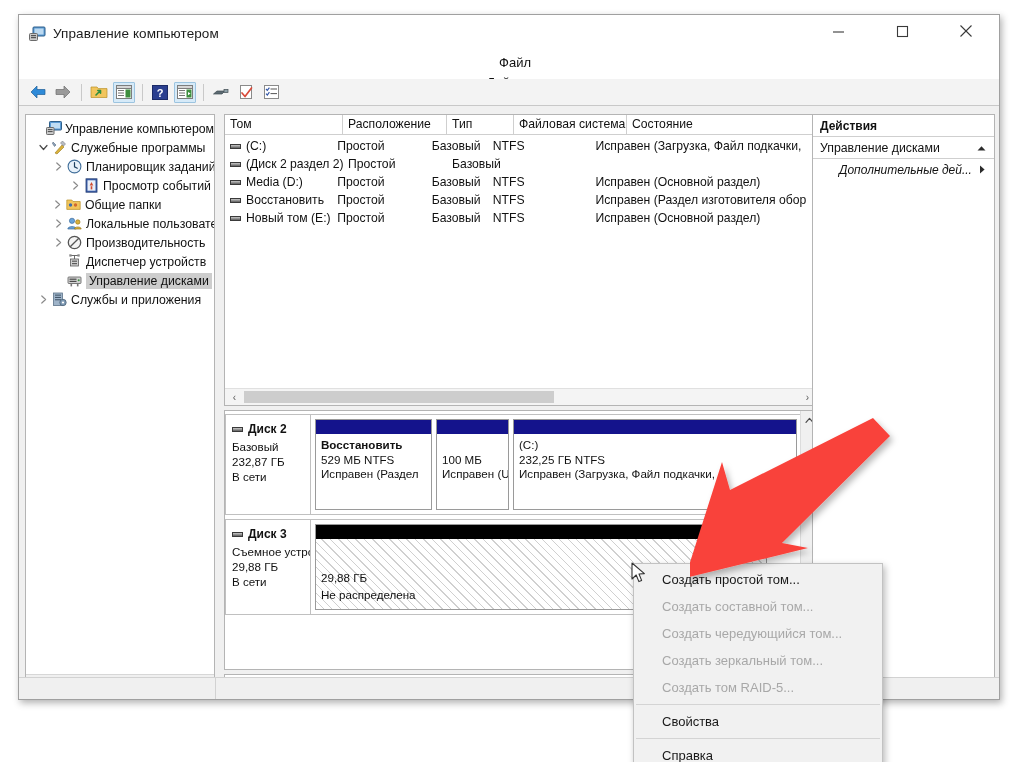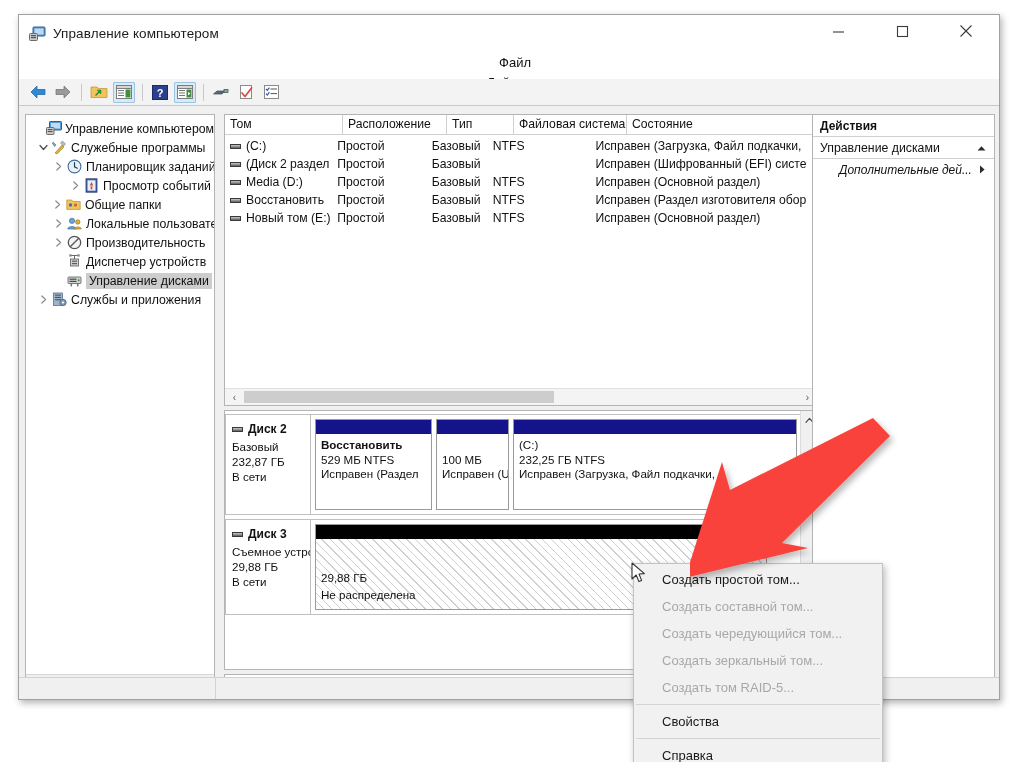--- a/index.html
+++ b/index.html
@@ -762,21 +762,20 @@
               <div class="vc" style="width:250px;">Исправен (Загрузка, Файл подкачки,</div>
             </div>
             <div class="vrow">
               <div class="vc" style="width:118px;">
                   <span class="vol-glyph"></span>
                   <span>(Диск 2 раздел 2)</span>
                 </div>
               <div class="vc" style="width:104px;">Простой</div>
               <div class="vc" style="width:67px;">Базовый</div>
               <div class="vc" style="width:113px;"></div>
-              <div class="vc" style="width:250px;">Исправен (Шифрованный (EFI) систе</div>
             </div>
             <div class="vrow">
               <div class="vc" style="width:118px;">
                   <span class="vol-glyph"></span>
                   <span>Media (D:)</span>
                 </div>
               <div class="vc" style="width:104px;">Простой</div>
               <div class="vc" style="width:67px;">Базовый</div>
               <div class="vc" style="width:113px;">NTFS</div>
               <div class="vc" style="width:250px;">Исправен (Основной раздел)</div>

